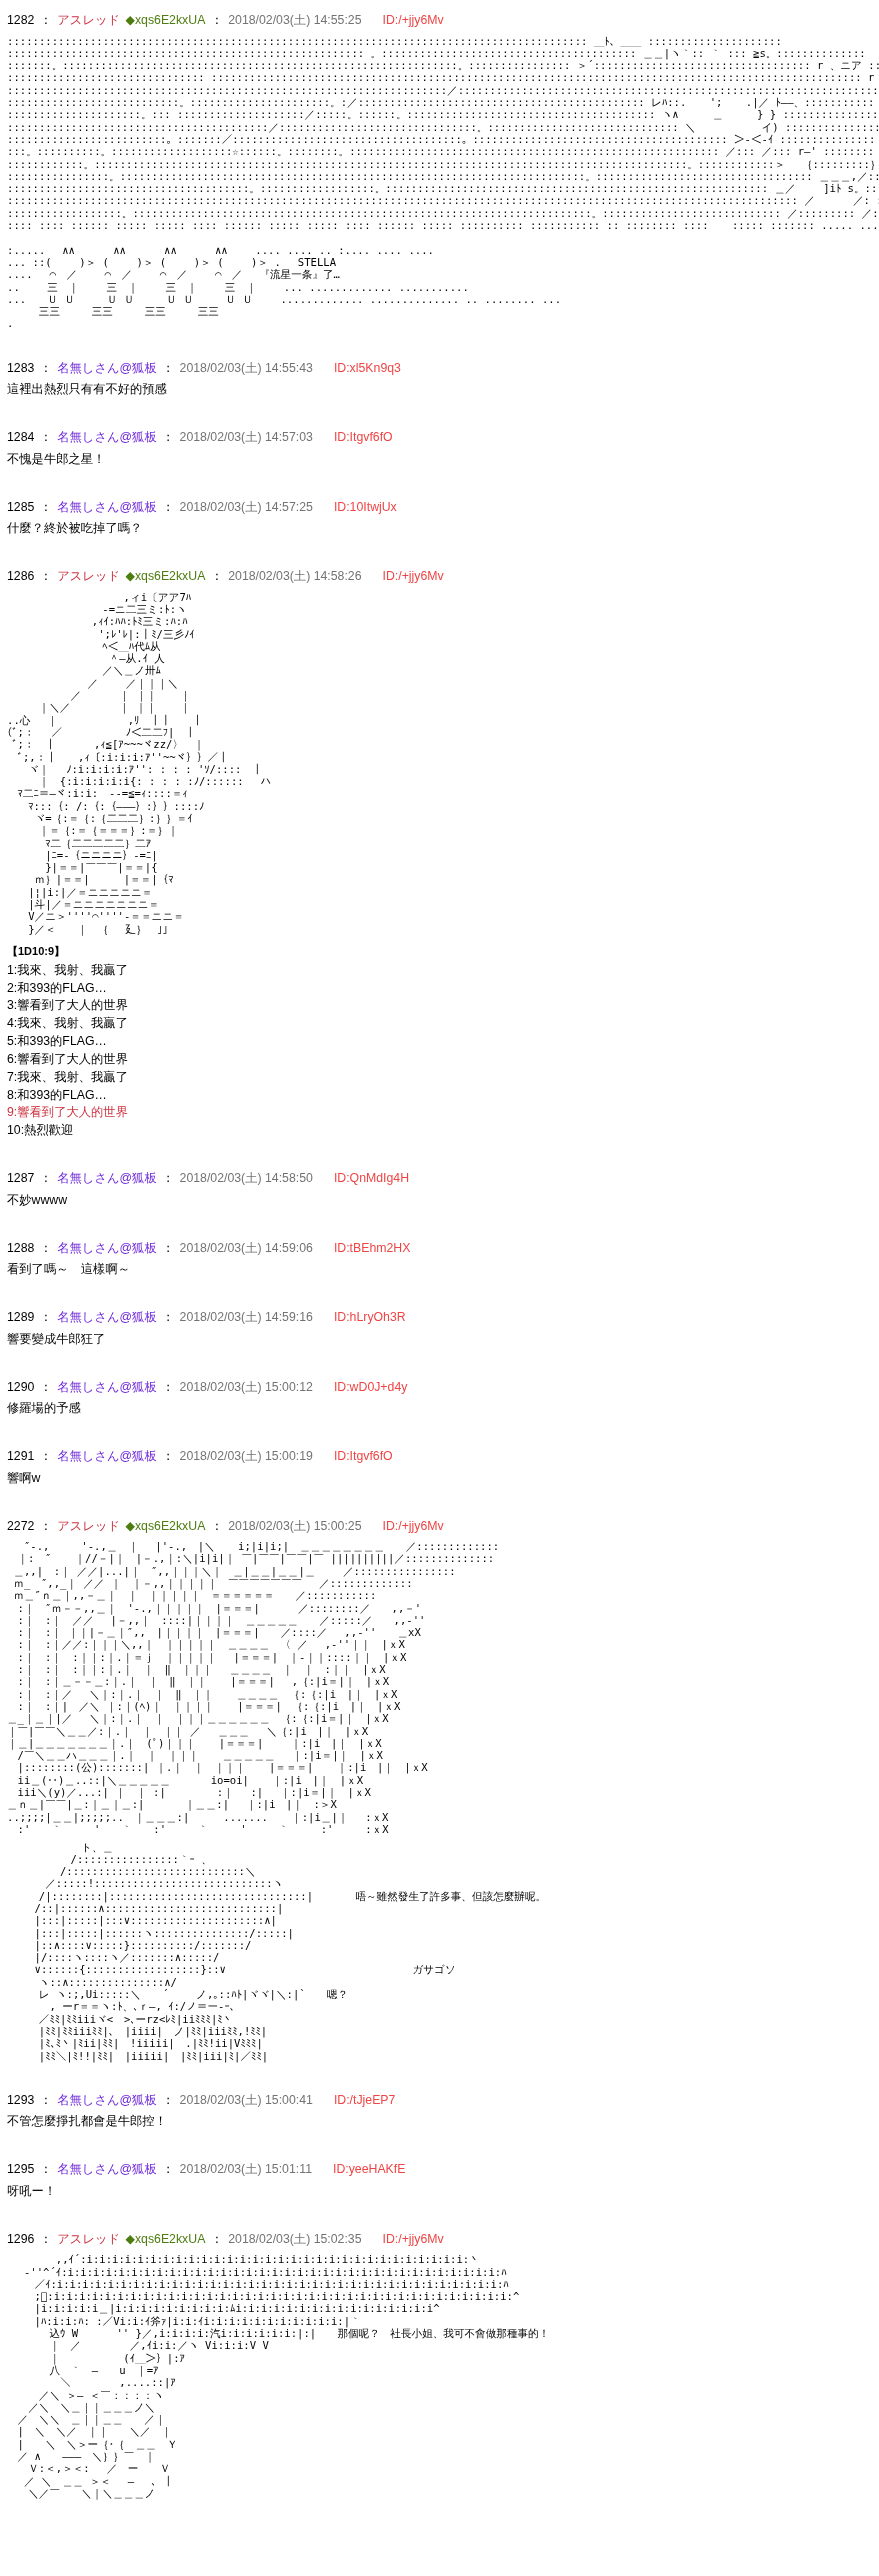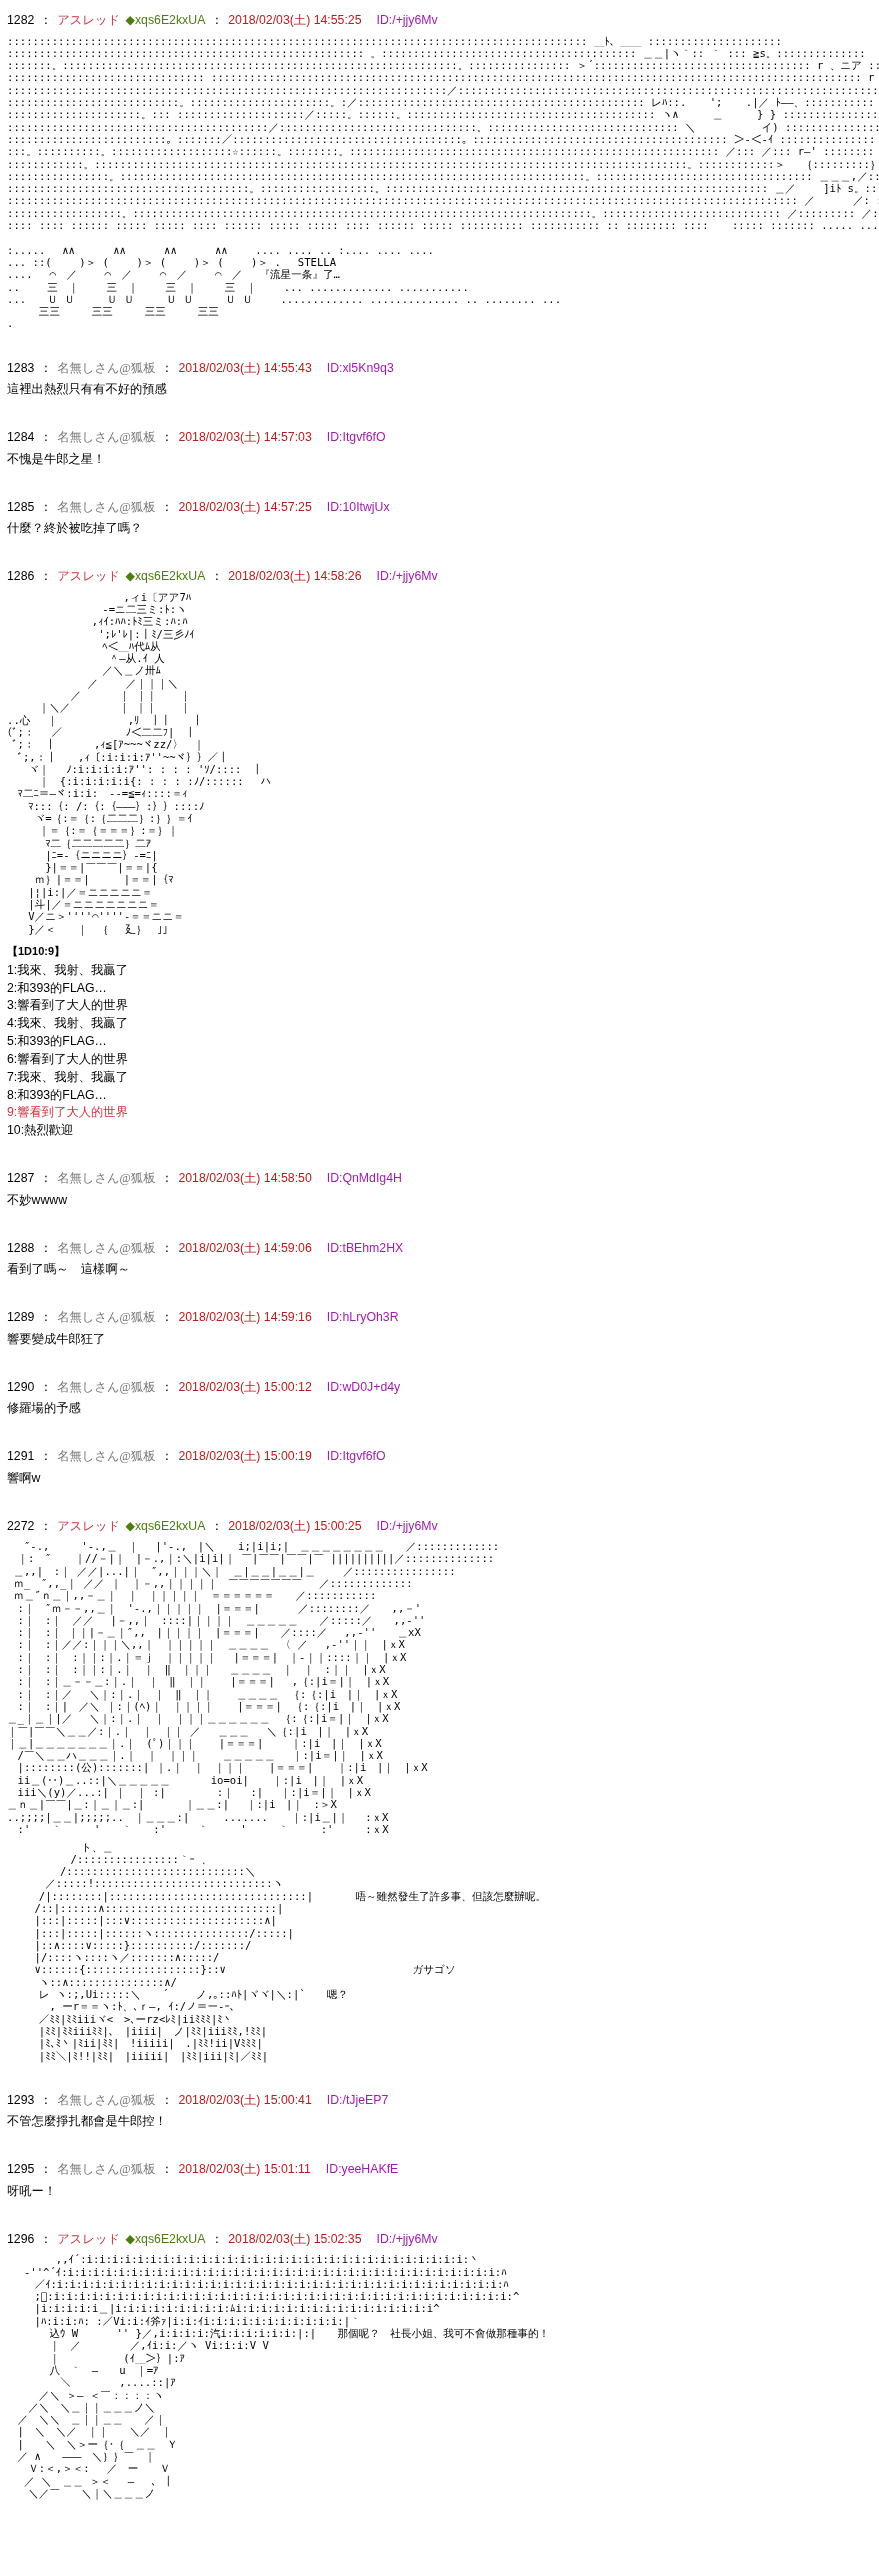--- a/index.html
+++ b/index.html
@@ -3,23 +3,23 @@
 <meta charset="utf-8">
 <style>
   html,body{margin:0;padding:0;background:#fff;color:#000;}
   body{width:879px;font-family:"Liberation Sans","DejaVu Sans",sans-serif;font-size:12.3px;}
   .thread{padding:12.3px 7px 8.8px 7px;}
   .post{margin-bottom:30px;}
   .post-header{font-size:12.3px;white-space:nowrap;margin-bottom:3.5px;}
   .sep{margin:0 5.3px;}
   .pname.trip{color:#cc3340;}
   .ptrip{color:#4d7c0f;margin-left:5.3px;}
-  .pname.anon{color:#737373;font-family:Liberation Serif, serif;}
-  .pdate{color:#b91c1c;}
-  .pid{color:#a21caf;margin-left:7px;padding-left:8px;}
+  .pname.anon{color:#6d28d9;}
+  .pdate{color:#737373;}
+  .pid{color:#ef4444;margin-left:13px;padding-left:8px;}
   .post-body{line-height:1.55;margin-top:1.8px;}
   pre.aa{font-family:"DejaVu Sans Mono","Liberation Mono",monospace;font-size:10.6px;line-height:12.3px;margin:5.3px 0 0 0;white-space:pre;}
   .dice{margin-top:8.8px;}
   .dice-header{font-weight:bold;font-size:11px;margin-bottom:3px;}
   .dice-option{font-size:12.3px;line-height:1.45;}
   .dice-option.rolled{color:#cc3340;}
 </style>
 </head>
 <body>
 

